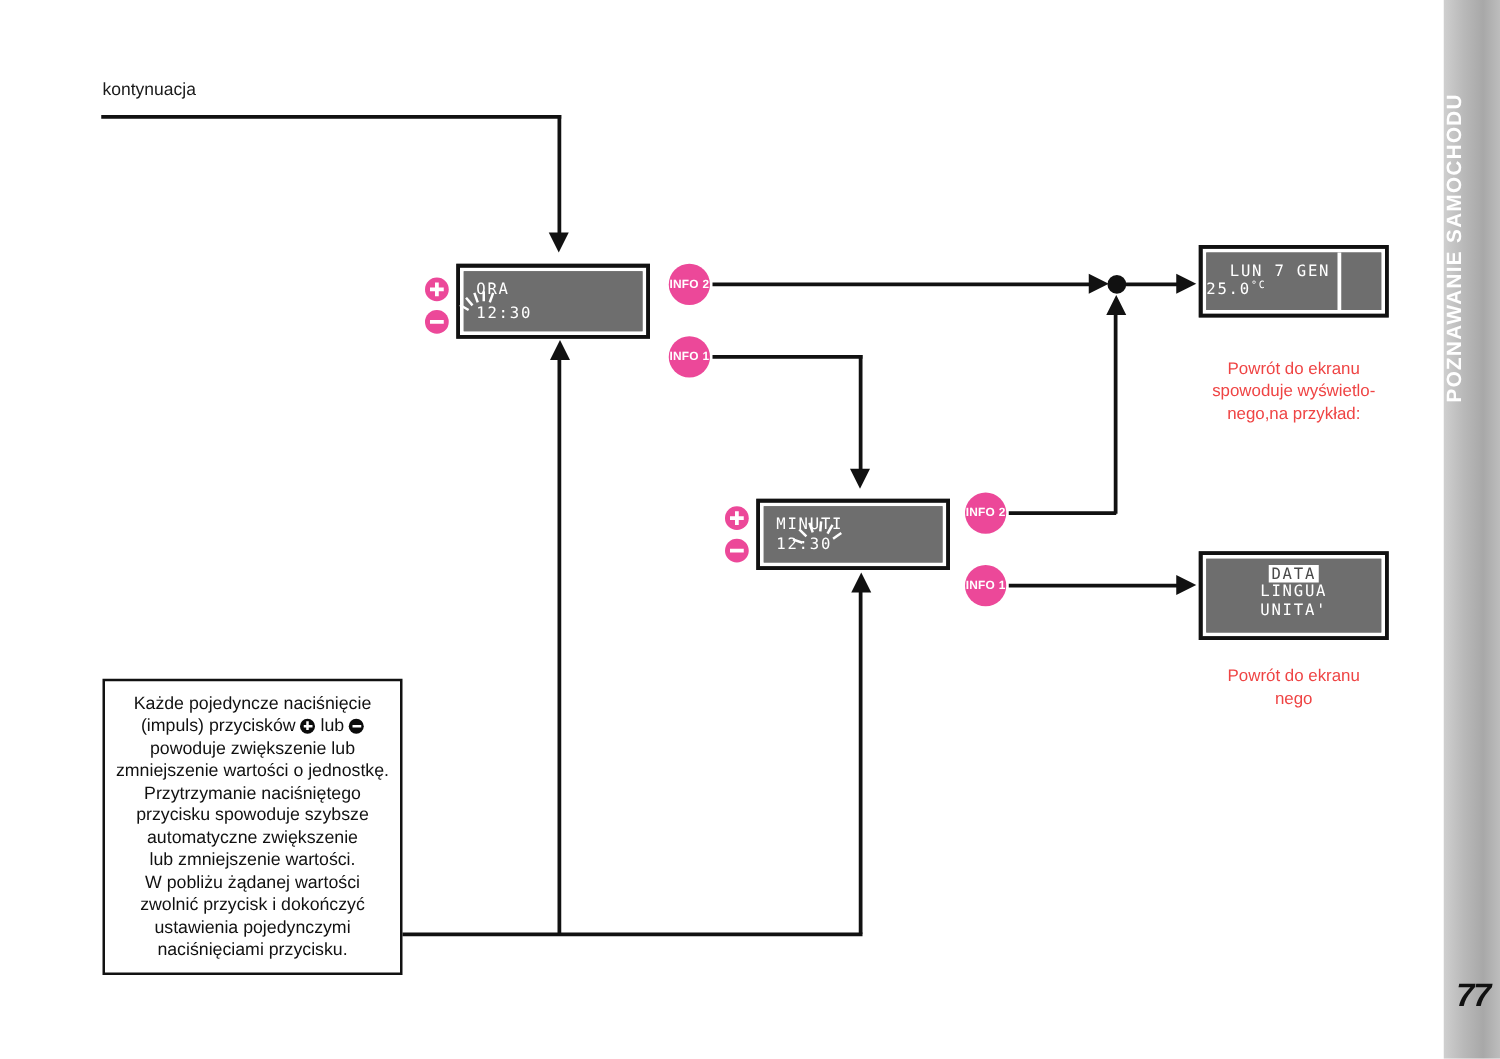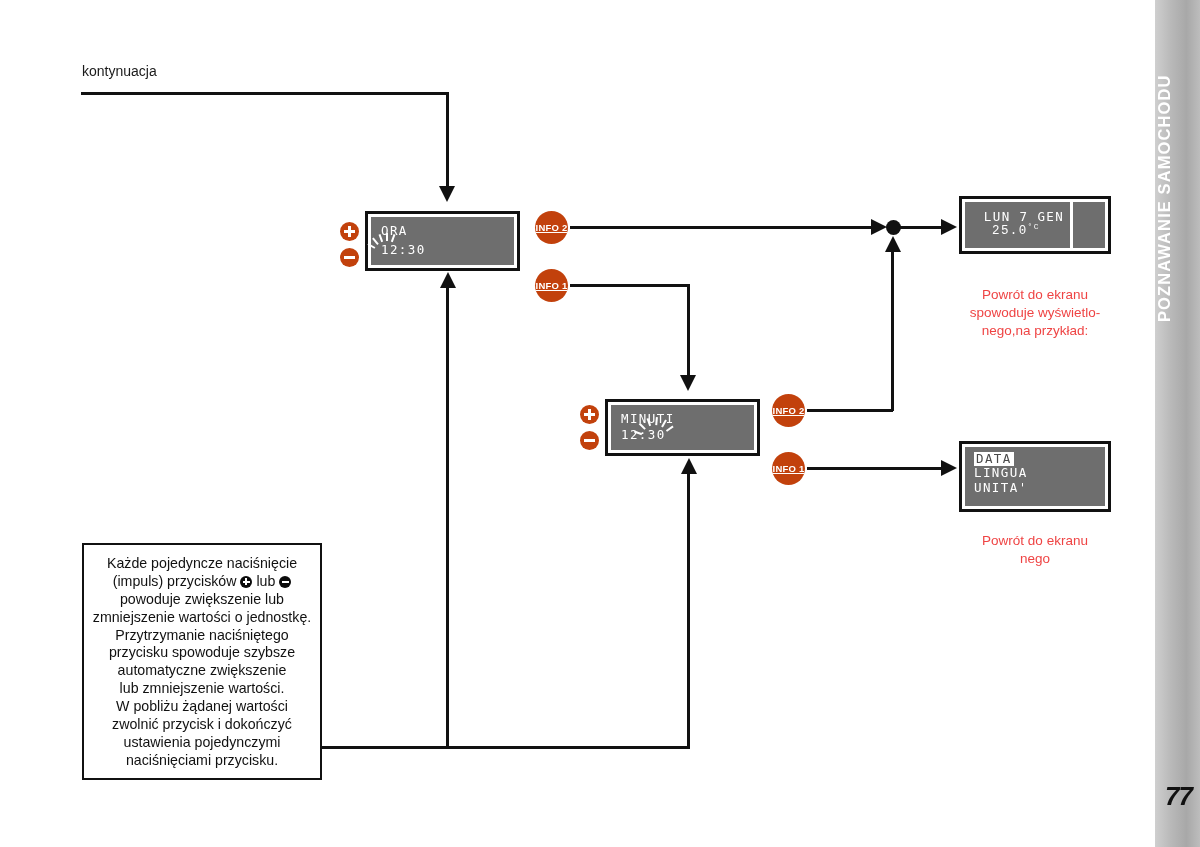--- a/index.html
+++ b/index.html
@@ -77,20 +77,21 @@
   }
   .lcd-inner{
     position:absolute;inset:3px;
     background:#6e6e6e;
     padding:7px 10px;
     box-sizing:border-box;
     color:#ffffff;
     font-family:"DejaVu Sans Mono", monospace;
     font-size:12.5px;
     letter-spacing:1.4px;
+    text-align:center;
   }
   .lcd-line{white-space:nowrap;line-height:1.15;}
   .lcd-label{position:absolute;left:10px;top:7px;}
   .lcd-value{position:absolute;left:10px;bottom:8px;}
 
   .lcd-divider{
     position:absolute;top:3px;bottom:3px;width:3px;background:#ffffff;
   }
 
   
@@ -99,23 +100,23 @@
     position:absolute;left:50%;top:50%;width:2px;height:8px;background:#ffffff;
     transform-origin:50% 13px;
   }
 
   .hl{ 
     background:#ffffff;color:#4a4a4a;padding:0 2px;display:inline-block;
   }
 
   
   .btn-circle{
-    position:absolute;border-radius:50%;background:#c2410c;
+    position:absolute;border-radius:50%;background:#ec4899;
     display:flex;align-items:center;justify-content:center;
-    color:#ffffff;font-weight:bold;text-decoration:underline;
+    color:#ffffff;font-weight:bold;
   }
   .btn-info{width:33px;height:33px;font-size:9.5px;letter-spacing:.2px;}
   .pm{width:19px;height:19px;}
   .pm .bar-h{position:absolute;width:11px;height:2.6px;background:#fff;}
   .pm .bar-v{position:absolute;width:2.6px;height:11px;background:#fff;}
 
   
   .caption{
     position:absolute;text-align:center;
     font-size:13.5px;line-height:1.32;color:#ef4444;margin-top:24px;
@@ -184,21 +185,21 @@
   <div class="btn-circle btn-info" style="left:535px;top:211px;">INFO 2</div>
   <div class="hline" style="left:570px;top:226px;width:306px;"></div>
   <div class="arrow-right" style="left:871px;top:219px;"></div>
   <div class="node-dot" style="left:886px;top:220px;"></div>
   <div class="hline" style="left:900px;top:226px;width:46px;"></div>
   <div class="arrow-right" style="left:941px;top:219px;"></div>
 
   <div class="lcd" style="left:959px;top:196px;width:152px;height:58px;">
     <div class="lcd-inner" style="text-align:center;">
       <div class="lcd-line" style="position:absolute;left:0;right:38px;top:8px;text-align:center;margin-left:16px;">LUN 7 GEN</div>
-      <div class="lcd-line" style="position:absolute;left:0;right:38px;bottom:9px;text-align:center;font-family:Liberation Mono, monospace;">
+      <div class="lcd-line" style="position:absolute;left:0;right:38px;bottom:9px;text-align:left;">
         <span>25.0</span><span class="sup">°C</span>
       </div>
     </div>
     <div class="lcd-divider" style="right:35px;"></div>
   </div>
 
   <div class="caption" style="left:935px;top:262px;width:200px;">
     <div>Powrót do ekranu</div>
     <div>spowoduje wyświetlo-</div>
     <div>nego,na przykład:</div>

